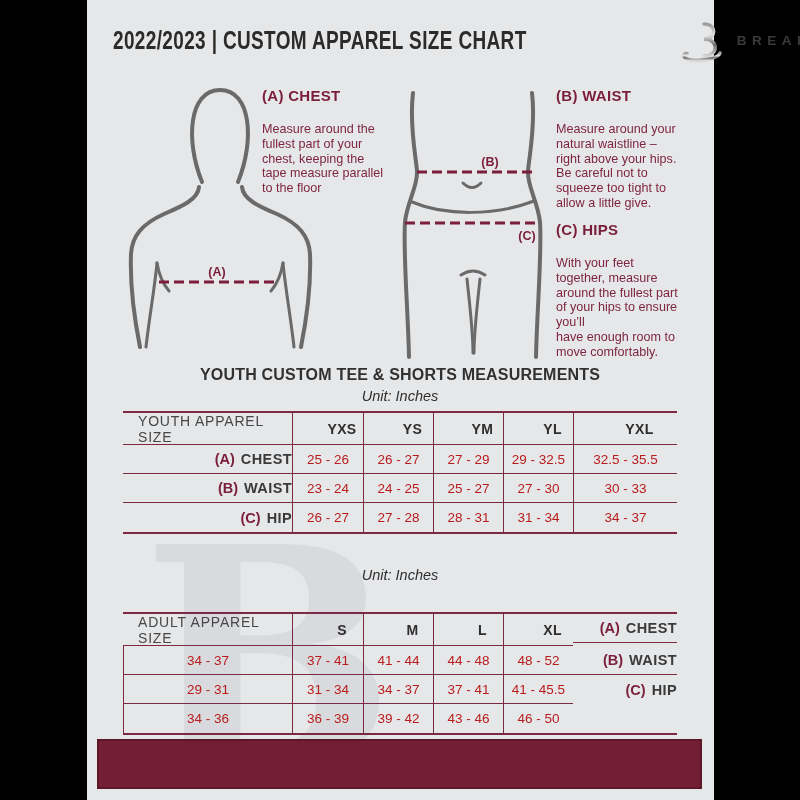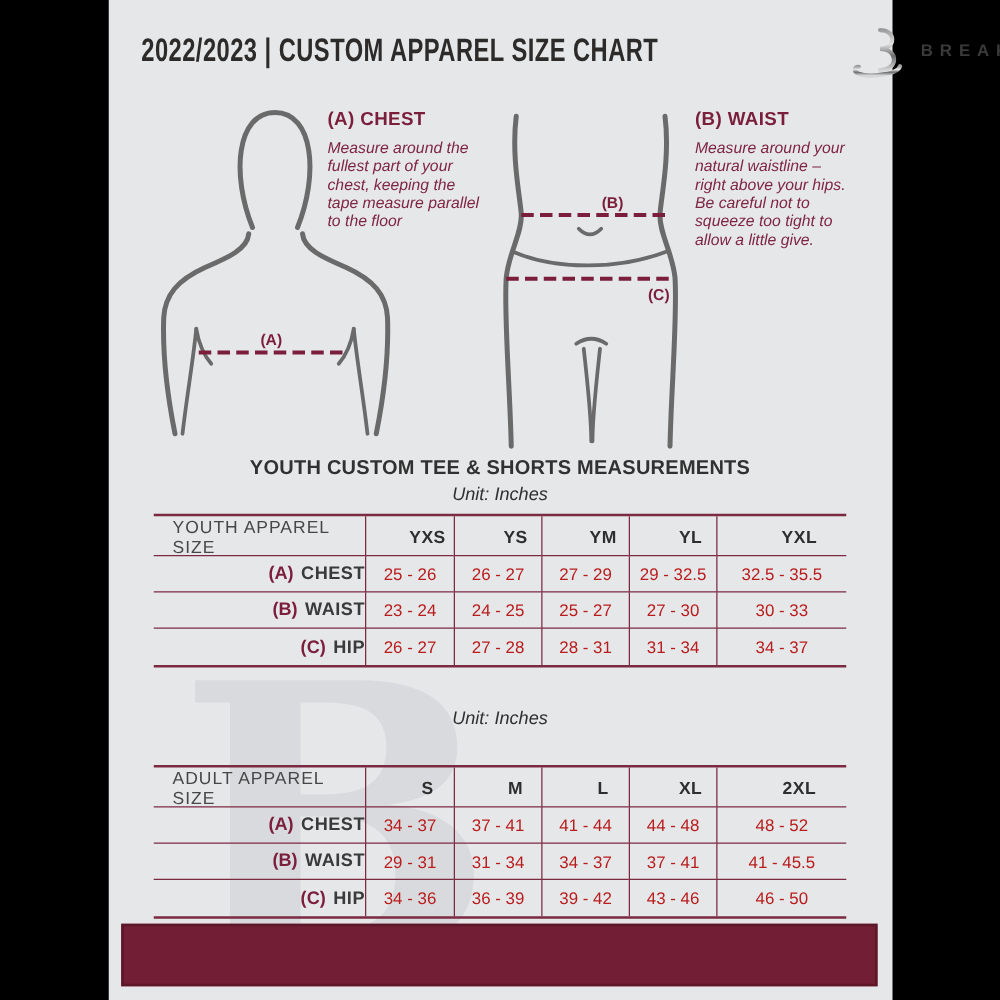--- a/index.html
+++ b/index.html
@@ -13,21 +13,21 @@
          padding:0 24px 0 26px; box-sizing:border-box; }
   .main-title { font-size:26px; font-weight:800; color:#2C2B29; white-space:nowrap;
                 transform:scaleX(0.73); transform-origin:left center; letter-spacing:0.5px; }
   .brand { display:flex; align-items:center; gap:13px; }
   .brand-name { font-size:13.5px; font-weight:bold; letter-spacing:5.5px; color:#3A3A3A; }
 
   
   .fig { position:absolute; z-index:1; }
   .instr { position:absolute; z-index:1; }
   .instr-head { font-size:15px; font-weight:800; color:#7A1E3B; letter-spacing:0.3px; }
-  .instr-body { margin-top:7px; font-size:12.6px; line-height:14.8px; font-style:italic;
+  .instr-body { margin-top:18px; font-size:12.6px; line-height:14.8px; 
                 color:#7E2542; white-space:pre-line; }
   .fig-label { font-size:12.5px; font-weight:bold; fill:#7A1E3B; }
 
   
   .tbl-title { position:absolute; left:36px; width:554px; text-align:center;
                font-size:16px; font-weight:bold; color:#313131; letter-spacing:0.2px; z-index:1; }
   .tbl-unit  { position:absolute; left:36px; width:554px; text-align:center;
                font-size:14.5px; font-style:italic; color:#2F2F2F; z-index:1; }
 
   
@@ -129,20 +129,30 @@
     </div>
     <div class="instr" style="left:469px; top:87px; width:150px;">
       <div class="instr-head">(B) WAIST</div>
       <div class="instr-body">Measure around your
 natural waistline –
 right above your hips.
 Be careful not to
 squeeze too tight to
 allow a little give.</div>
     </div>
+    <div class="instr" style="left:469px; top:221px; width:150px;">
+      <div class="instr-head">(C) HIPS</div>
+      <div class="instr-body">With your feet
+together, measure
+around the fullest part
+of your hips to ensure
+you’ll
+have enough room to
+move comfortably.</div>
+    </div>
 
     <div class="watermark">B</div>
 
     <div class="tbl-title y-title">YOUTH CUSTOM TEE &amp; SHORTS MEASUREMENTS</div>
     <div class="tbl-unit y-unit">Unit: Inches</div>
     <div class="size-table y-table">
       <div class="cell hrow lab">
           <span class="col-label">YOUTH APPAREL SIZE</span>
         </div>
       <div class="cell hrow vb">
@@ -232,23 +242,20 @@
         </div>
       <div class="cell hrow vb">
           <span class="size-head">M</span>
         </div>
       <div class="cell hrow vb">
           <span class="size-head">L</span>
         </div>
       <div class="cell hrow vb">
           <span class="size-head">XL</span>
         </div>
-      <div class="cell hrow vb">
-          <span class="size-head">2XL</span>
-        </div>
 
       <div class="cell drow lab">
           <span class="row-prefix">(A)</span>
           <span class="row-label">CHEST</span>
         </div>
       <div class="cell drow vb">
           <span class="val">34 - 37</span>
         </div>
       <div class="cell drow vb">
           <span class="val">37 - 41</span>

